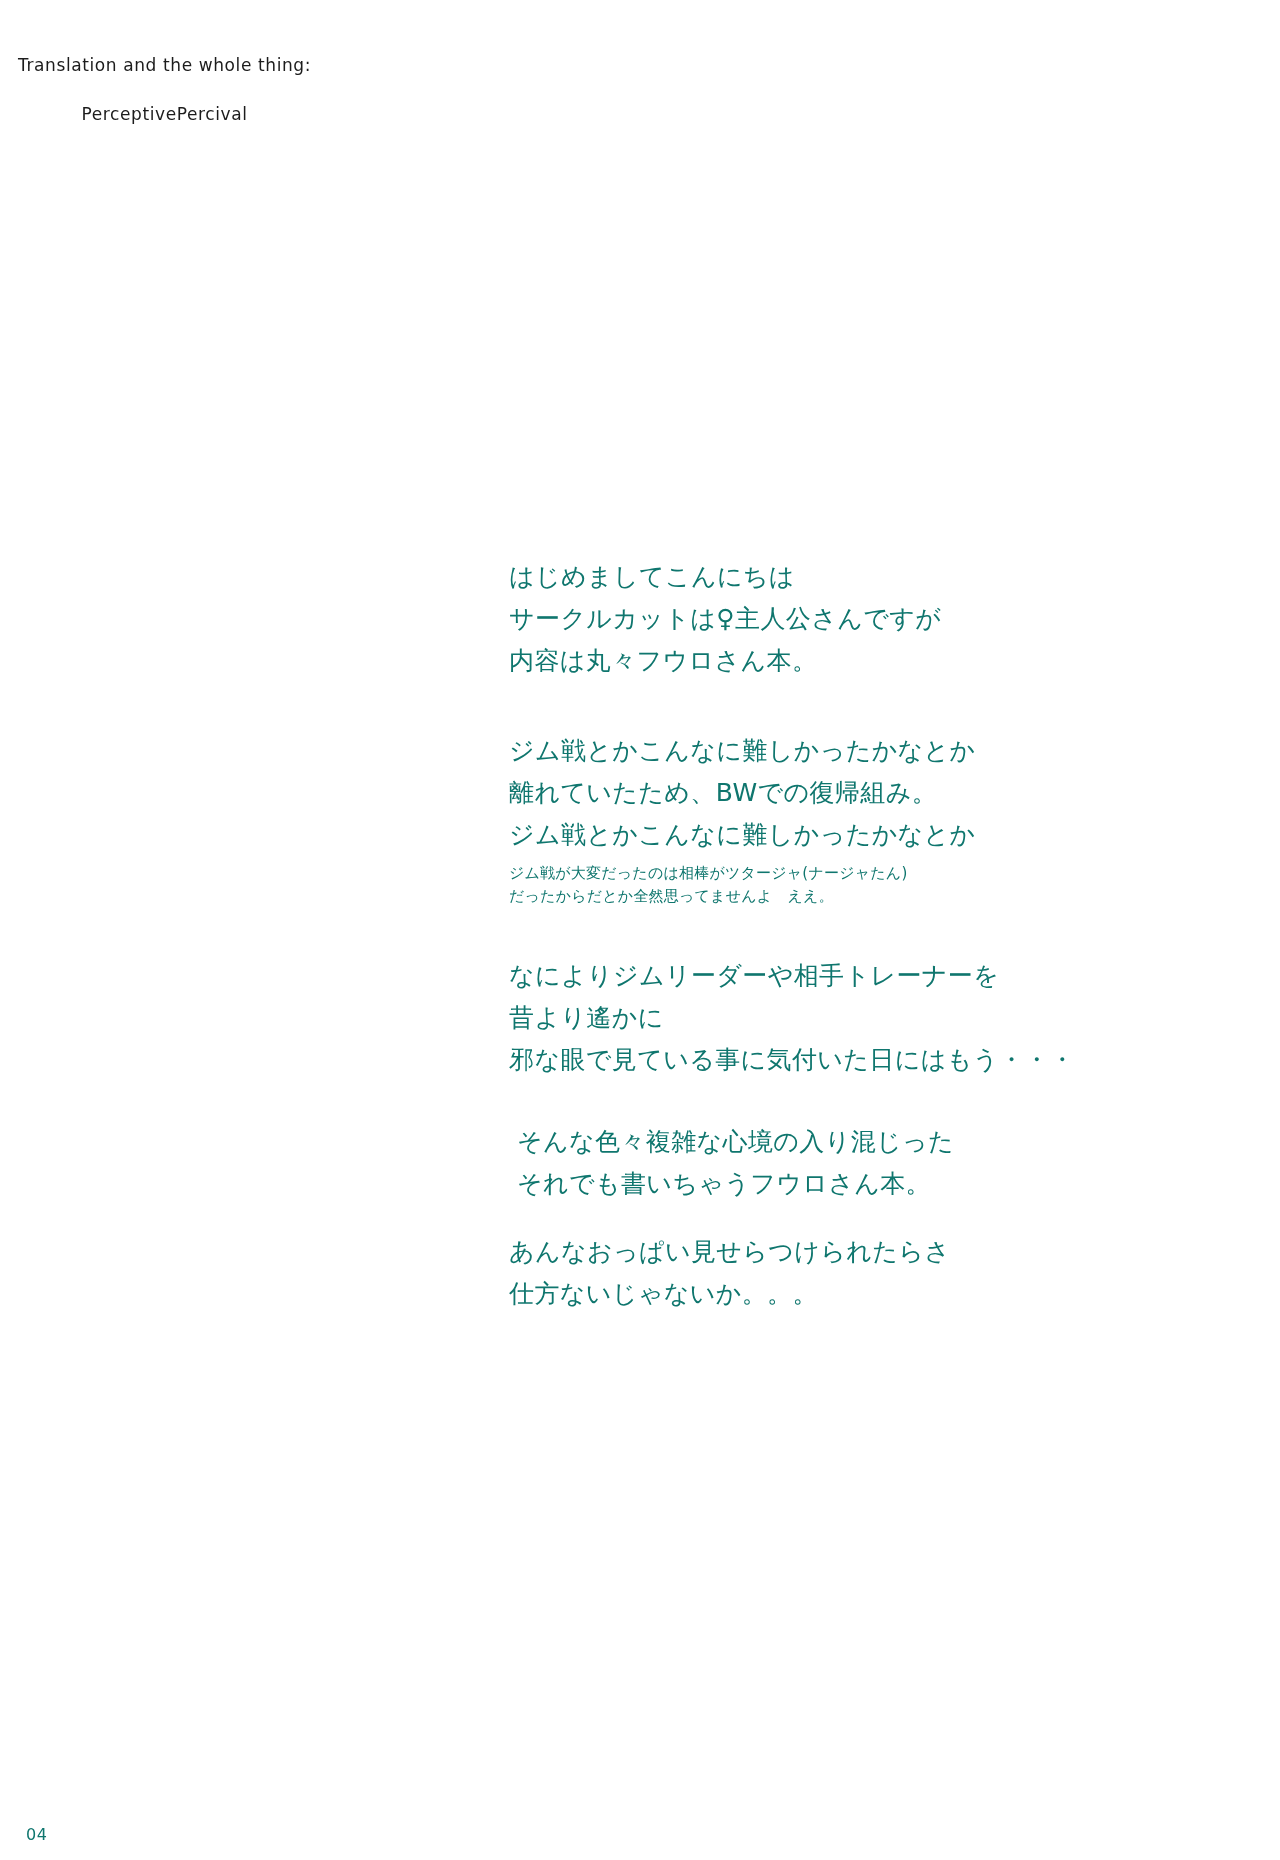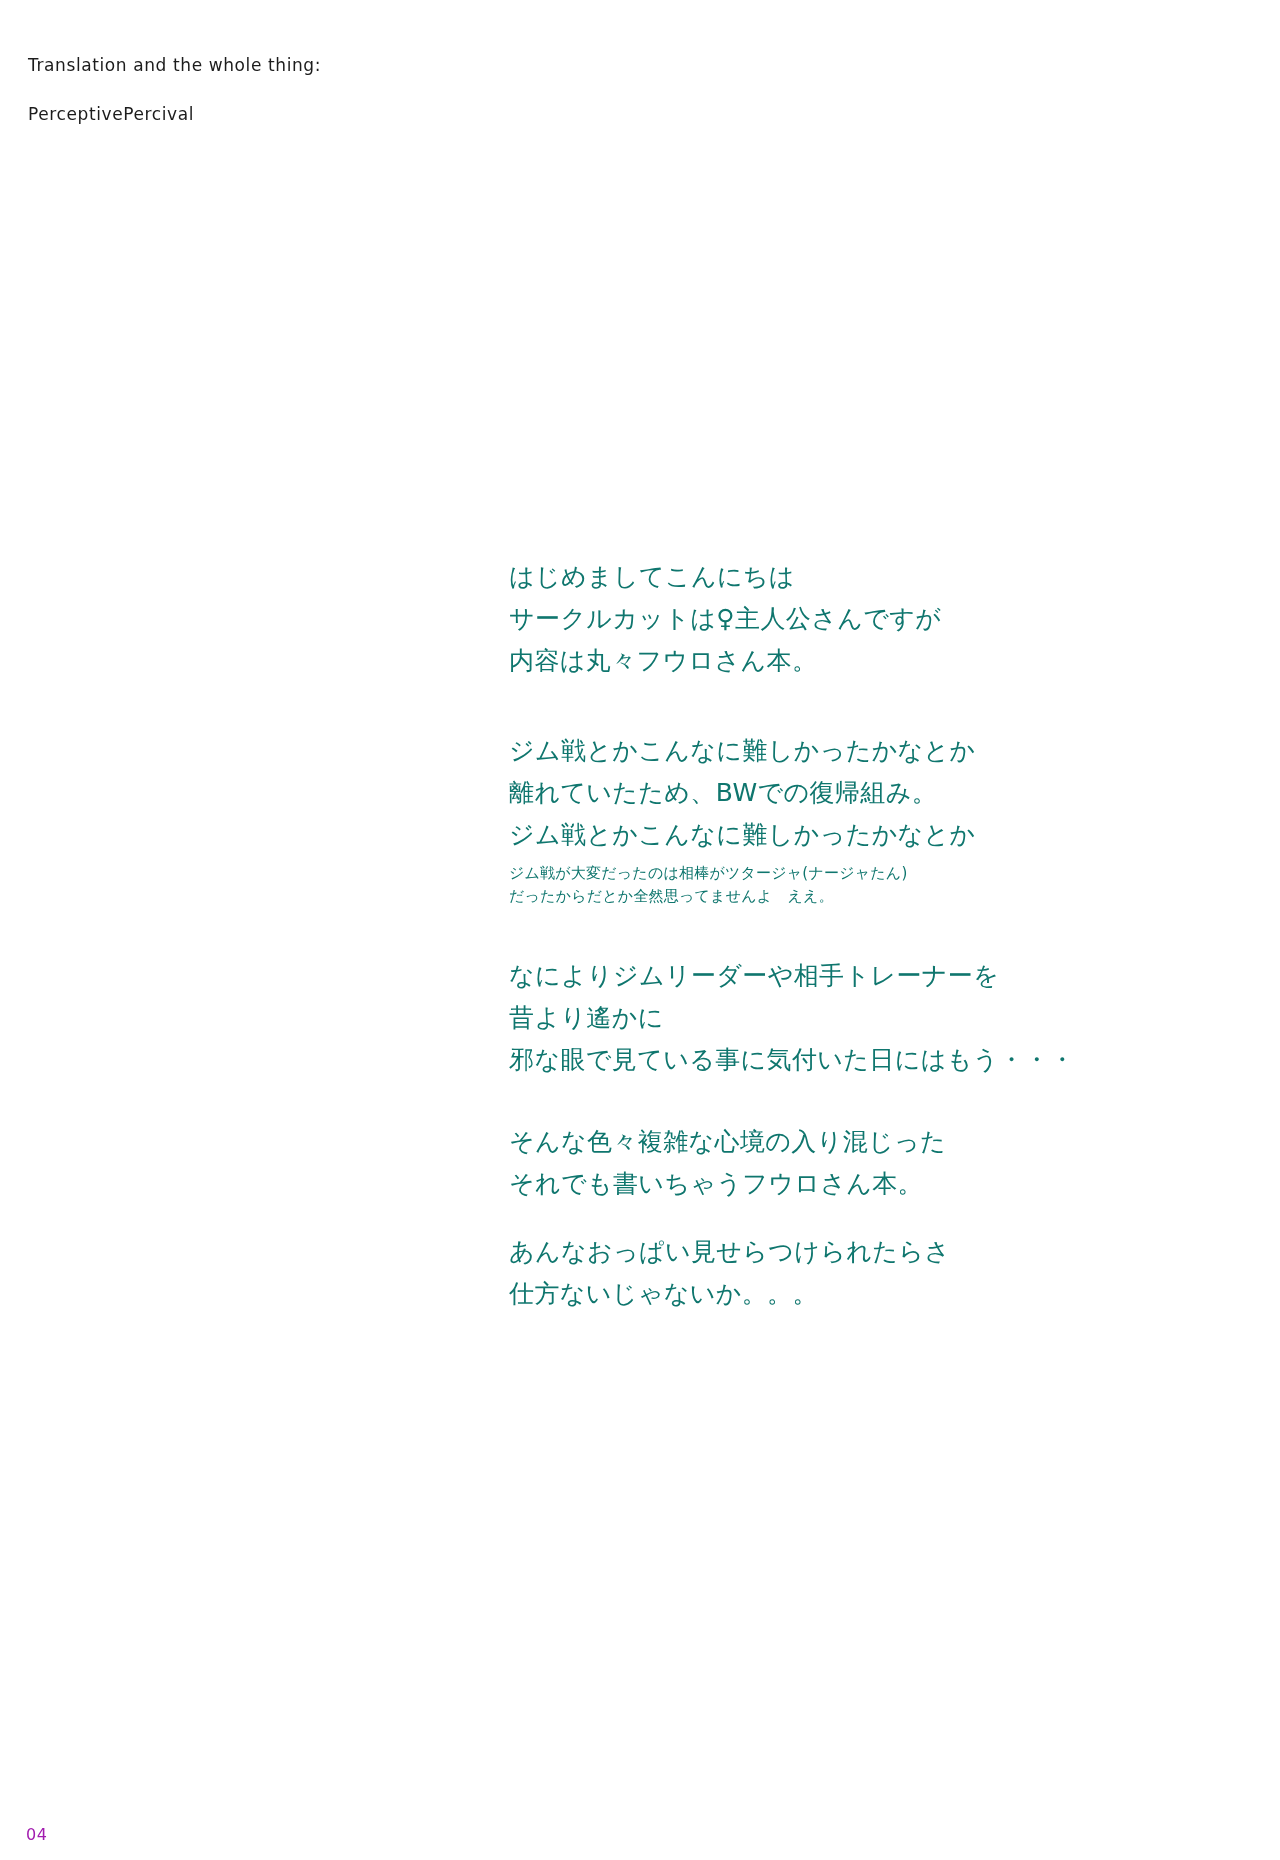--- a/index.html
+++ b/index.html
@@ -12,28 +12,29 @@
     height: 1860px;
     position: relative;
     font-family: "Liberation Sans", sans-serif;
     color: #1a1a1a;
     overflow: hidden;
   }
 
   
   .credit {
     position: absolute;
-    left: 28px;
+    left: 18px;
     top: 28px;
     font-family: "DejaVu Sans", sans-serif;
     font-size: 17px;
     line-height: 1.45;
     letter-spacing: 0.6px;
     color: #1c1c1c;
     white-space: pre-line;
+    text-align: center;
   }
   .credit div {
     white-space: nowrap;
   }
 
   
   .afterword {
     position: absolute;
     left: 509px;
     top: 556px;
@@ -58,36 +59,37 @@
     font-size: 15px;
     line-height: 1.5;
     letter-spacing: 0.2px;
   }
 
   .gap-tight {
     margin-bottom: 6px;
   }
   .gap-small {
     margin-bottom: 26px;
+    margin-left: 8px;
   }
   .gap-med {
     margin-bottom: 40px;
   }
   .gap-large {
     margin-bottom: 48px;
   }
 
   
   .page-number {
     position: absolute;
     left: 26px;
     bottom: 16px;
     font-family: "DejaVu Sans", sans-serif;
     font-size: 16px;
-    color: #a21caf;
+    color: #0f766e;
     letter-spacing: 0.5px;
   }
 </style>
 </head>
 <body>
 
 <div class="credit">
   <div>Translation and the whole thing:</div>
   <div>PerceptivePercival</div>
 </div>

